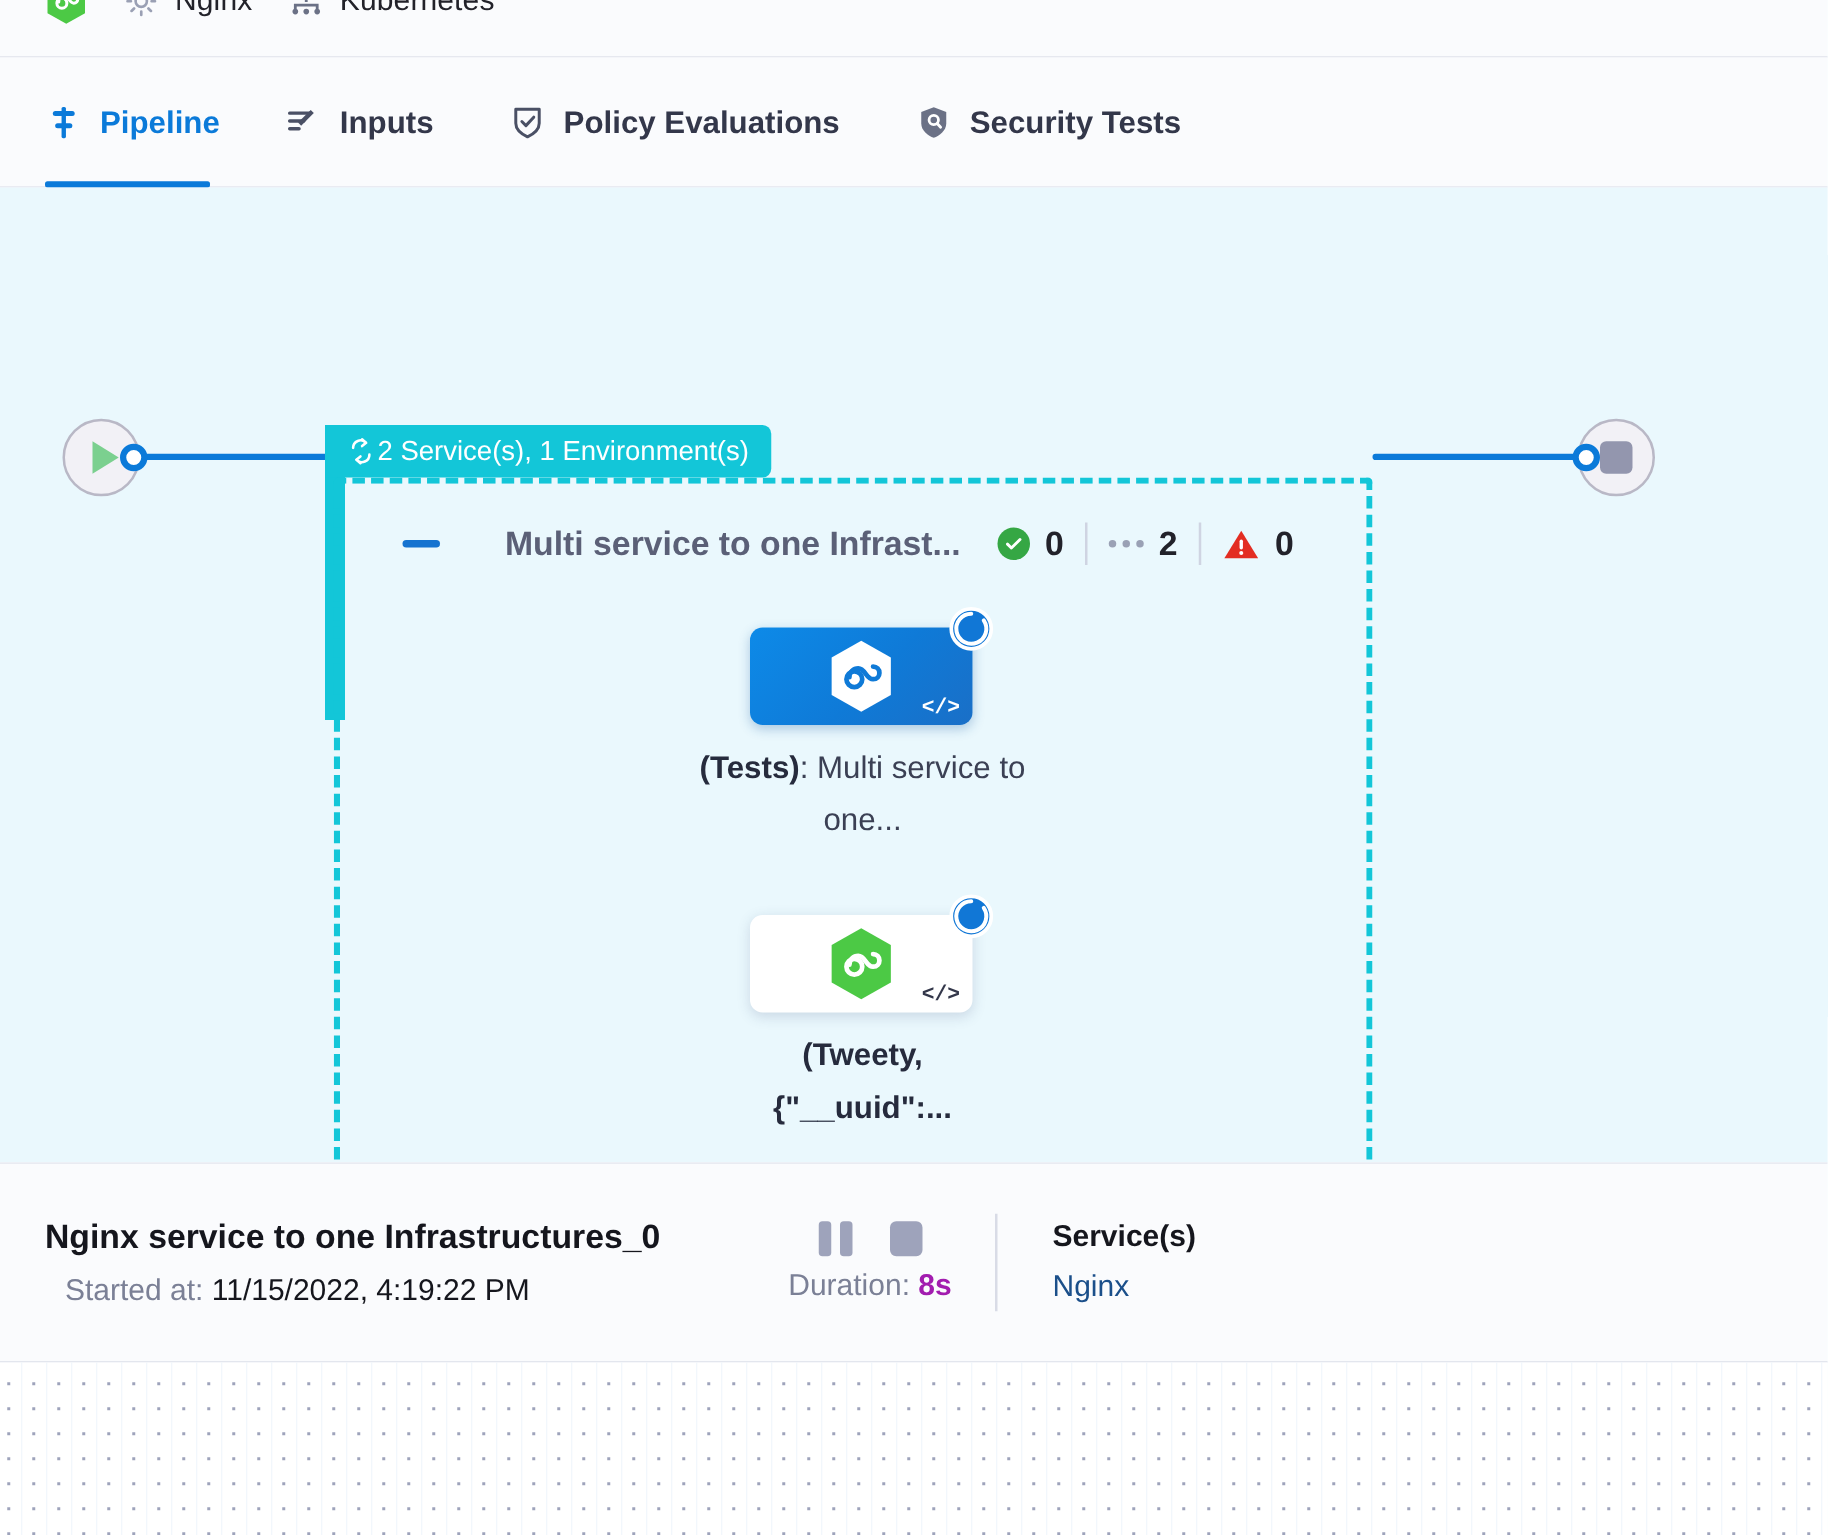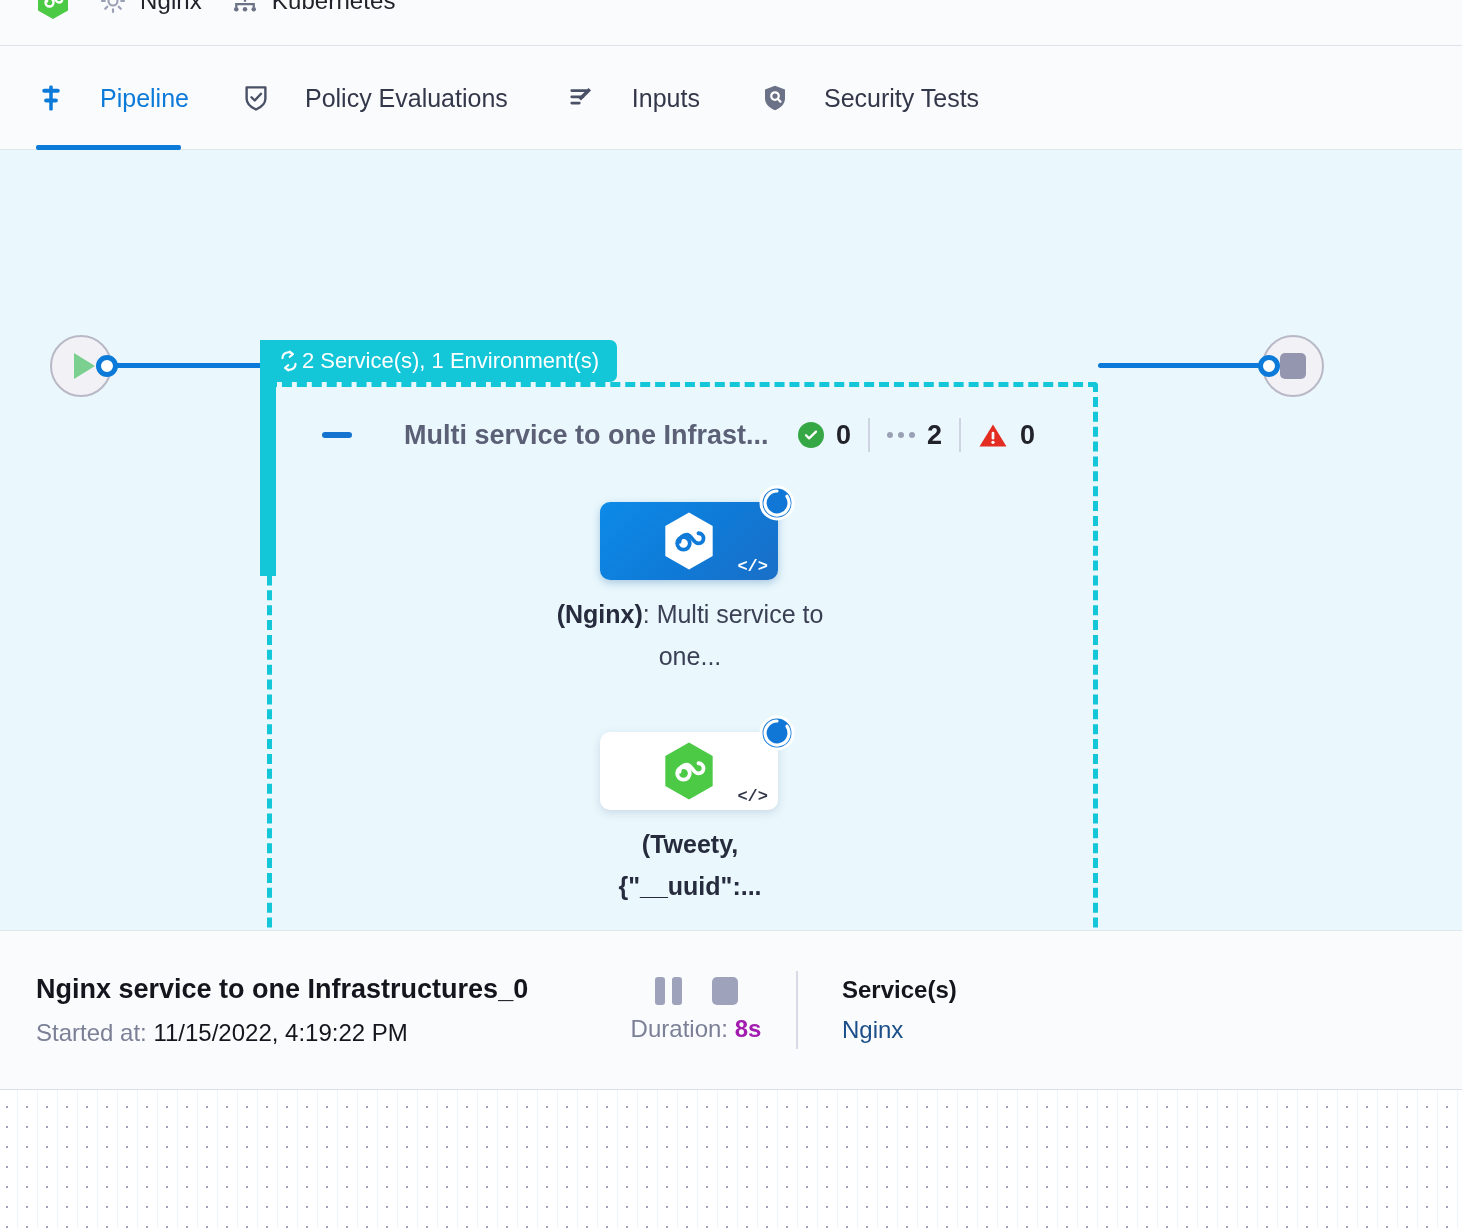--- a/index.html
+++ b/index.html
@@ -41,21 +41,21 @@
     box-sizing: border-box;
   }
   .tabs { display: flex; align-items: center; height: 104px; padding-left: 36px; gap: 0; }
   .tab {
     display: flex; align-items: center; gap: 14px;
     height: 104px; padding: 0 26px 0 0; margin-right: 34px;
     position: relative; cursor: pointer;
     box-sizing: border-box;
   }
   .tab:first-child { padding-right: 18px; }
-  .tab-label { font-size: 25px; font-weight: 400; color: #33374a; white-space: nowrap; margin-left: 20px; }
+  .tab-label { font-size: 25px; font-weight: 700; color: #33374a; white-space: nowrap; }
   .tab.active .tab-label { color: #0b7ad9; }
   .tab.active::after {
     content: ""; position: absolute; left: 0; right: 26px; bottom: 0;
     height: 5px; background: #0b7ad9; border-radius: 2px;
   }
   .tab-ico { width: 30px; height: 30px; display: block; flex: 0 0 auto; }
 
   
   .canvas {
     position: absolute; left: 0; top: 150px; width: 1462px; height: 780px;
@@ -160,21 +160,21 @@
 
   
   .infobar {
     position: absolute; left: 0; top: 930px; width: 1462px; height: 160px;
     background: #fafbfd; border-top: 1px solid #e4e6ee; border-bottom: 1px solid #dcdfe9;
     box-sizing: border-box;
     display: flex; align-items: center;
   }
   .ib-left { padding-left: 36px; width: 560px; }
   .ib-title { font-size: 27px; font-weight: 700; color: #15161d; }
-  .ib-sub { margin-top: 14px; font-size: 24px; color: #15161d; }
+  .ib-sub { margin-top: 14px; font-size: 24px; color: #15161d; margin-left: 16px; }
   .ib-sub span.k { color: #7b8096; }
   .ib-ctrl { width: 200px; text-align: center; }
   .ib-btns { display: flex; justify-content: center; gap: 30px; margin-bottom: 10px; }
   .btn-pause { display: flex; gap: 7px; cursor: pointer; }
   .btn-pause i { display: block; width: 10px; height: 28px; background: #9ea3bb; border-radius: 3px; }
   .btn-stop { width: 26px; height: 28px; background: #9ea3bb; border-radius: 5px; cursor: pointer; }
   .ib-dur { font-size: 24px; color: #7b8096; }
   .ib-dur b { color: #a21caf; font-weight: 700; }
   .vsep { width: 2px; height: 78px; background: #d8dbe6; }
   .ib-col { padding-left: 44px; }
@@ -231,31 +231,31 @@
       <div class="tab active">
         <svg class="tab-ico" viewBox="0 0 24 24">
           <rect x="10.6" y="2" width="2.8" height="20" rx="1" fill="#0b7ad9"></rect>
           <rect x="5" y="4.6" width="14" height="3.2" rx="1.6" fill="#0b7ad9"></rect>
           <rect x="6.5" y="12.4" width="11" height="3.2" rx="1.6" fill="#0b7ad9"></rect>
         </svg>
         <span class="tab-label">Pipeline</span>
       </div>
       <div class="tab">
         <svg class="tab-ico" viewBox="0 0 24 24">
+          <path d="M3 6h13M3 11h9M3 16h6" stroke="#4a5065" stroke-width="2.2" stroke-linecap="round"></path>
+          <path d="M20.5 3.3l-9 9 2.2 2.2 9-9z" fill="#4a5065" transform="translate(-2,1) scale(.9)"></path>
+        </svg>
+        <span class="tab-label">Inputs</span>
+      </div>
+      <div class="tab">
+        <svg class="tab-ico" viewBox="0 0 24 24">
           <path d="M4.5 3.5h15v9c0 4.6-4.3 7.2-7.5 8.7-3.2-1.5-7.5-4.1-7.5-8.7z" fill="none" stroke="#4a5065" stroke-width="1.9" stroke-linejoin="round"></path>
           <path d="M8.4 11.4l2.6 2.6 5-5.4" fill="none" stroke="#4a5065" stroke-width="1.9" stroke-linecap="round" stroke-linejoin="round"></path>
         </svg>
         <span class="tab-label">Policy Evaluations</span>
-      </div>
-      <div class="tab">
-        <svg class="tab-ico" viewBox="0 0 24 24">
-          <path d="M3 6h13M3 11h9M3 16h6" stroke="#4a5065" stroke-width="2.2" stroke-linecap="round"></path>
-          <path d="M20.5 3.3l-9 9 2.2 2.2 9-9z" fill="#4a5065" transform="translate(-2,1) scale(.9)"></path>
-        </svg>
-        <span class="tab-label">Inputs</span>
       </div>
       <div class="tab">
         <svg class="tab-ico" viewBox="0 0 24 24">
           <path d="M12 2.2l8 3v7.2c0 4.8-4.3 8-8 9.4-3.7-1.4-8-4.6-8-9.4V5.2z" fill="#6b7186"></path>
           <circle cx="12" cy="10.4" r="3" fill="none" stroke="#ffffff" stroke-width="1.8"></circle>
           <path d="M14.2 12.6l2.2 2.4" stroke="#ffffff" stroke-width="1.8" stroke-linecap="round"></path>
         </svg>
         <span class="tab-label">Security Tests</span>
       </div>
     </div>
@@ -330,21 +330,21 @@
       </svg>
       <span class="codebadge">&lt;/&gt;</span>
       <span class="spinner">
         <svg width="38" height="38" viewBox="0 0 38 38">
           <circle cx="19" cy="19" r="16" fill="#1177d6" stroke="#ffffff" stroke-width="3"></circle>
           <path d="M19 7a12 12 0 1010 5.3" fill="none" stroke="#ffffff" stroke-width="3.2" stroke-linecap="round"></path>
         </svg>
       </span>
     </div>
     <div class="nlabel n1">
-      <b>(Nginx)</b><span>: Multi service to one...</span>
+      <b>(Tests)</b><span>: Multi service to one...</span>
     </div>
 
     <div class="pnode white">
       <svg class="hexicon" viewBox="0 0 34 38">
         <path d="M17 1 L32 9.5 V28.5 L17 37 L2 28.5 V9.5 Z" fill="#4cc945"></path>
         <path d="M11 19.5c0-2.5 2-4.5 4.5-4.5 3.5 0 4 5.5 7.5 5.5 2 0 3.2-1.4 3.2-3.2s-1.3-3.2-3.2-3.2" fill="none" stroke="#ffffff" stroke-width="2.4" stroke-linecap="round"></path>
         <circle cx="13.5" cy="20.5" r="4" fill="none" stroke="#ffffff" stroke-width="2.4"></circle>
       </svg>
       <span class="codebadge">&lt;/&gt;</span>
       <span class="spinner">

